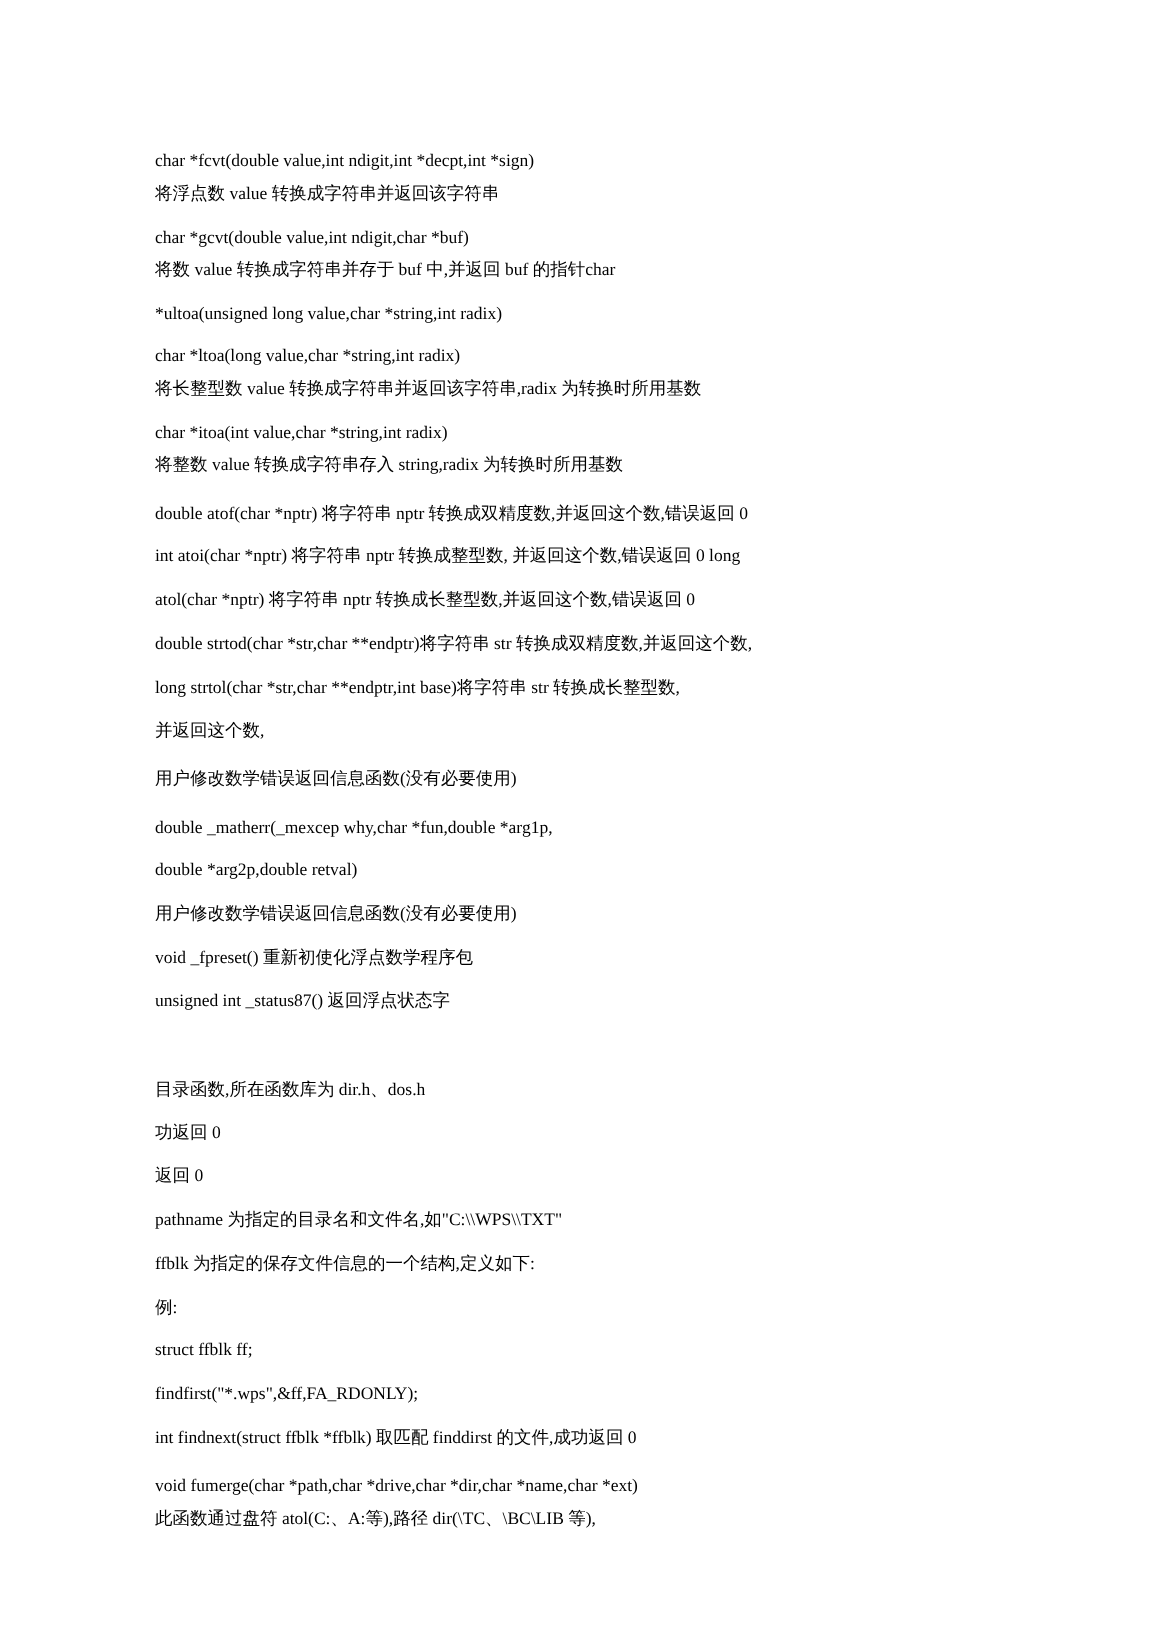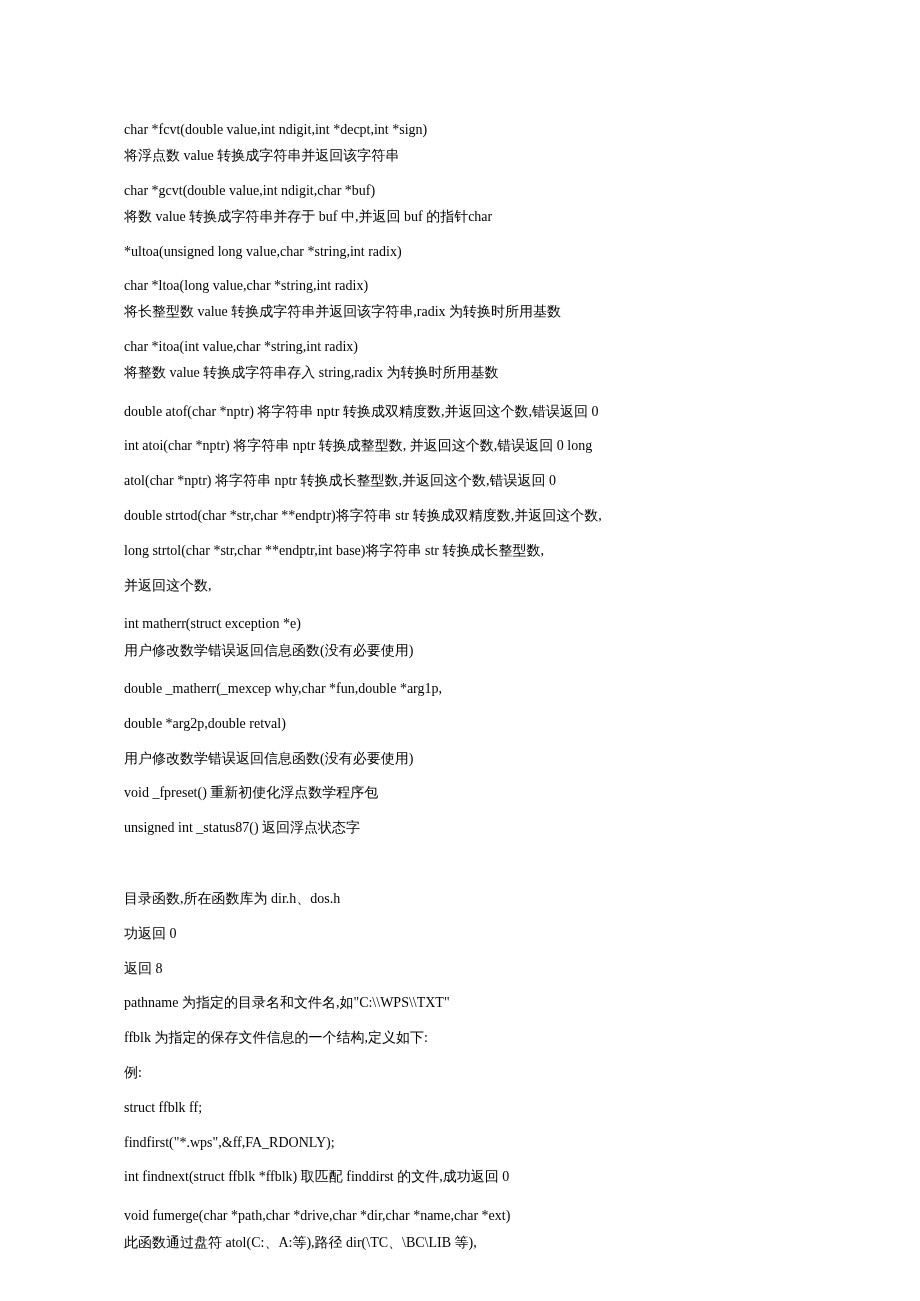--- a/index.html
+++ b/index.html
@@ -59,35 +59,34 @@
     </div>
     <div class="block">
       <p class="line">double atof(char *nptr) 将字符串 nptr 转换成双精度数,并返回这个数,错误返回 0</p>
       <p class="line">int atoi(char *nptr) 将字符串 nptr 转换成整型数, 并返回这个数,错误返回 0 long</p>
       <p class="line">atol(char *nptr) 将字符串 nptr 转换成长整型数,并返回这个数,错误返回 0</p>
       <p class="line">double strtod(char *str,char **endptr)将字符串 str 转换成双精度数,并返回这个数,</p>
       <p class="line">long strtol(char *str,char **endptr,int base)将字符串 str 转换成长整型数,</p>
       <p class="line">并返回这个数,</p>
     </div>
     <div class="block tight">
-      <p class="line">int matherr(struct exception *e)</p>
       <p class="line">用户修改数学错误返回信息函数(没有必要使用)</p>
     </div>
     <div class="block">
       <p class="line">double _matherr(_mexcep why,char *fun,double *arg1p,</p>
       <p class="line">double *arg2p,double retval)</p>
       <p class="line">用户修改数学错误返回信息函数(没有必要使用)</p>
       <p class="line">void _fpreset() 重新初使化浮点数学程序包</p>
       <p class="line">unsigned int _status87() 返回浮点状态字</p>
     </div>
     <div class="spacer"></div>
     <div class="block">
       <p class="line">目录函数,所在函数库为 dir.h、dos.h</p>
       <p class="line">功返回 0</p>
-      <p class="line">返回 8</p>
+      <p class="line">返回 0</p>
       <p class="line">pathname 为指定的目录名和文件名,如"C:\\WPS\\TXT"</p>
       <p class="line">ffblk 为指定的保存文件信息的一个结构,定义如下:</p>
       <p class="line">例:</p>
       <p class="line">struct ffblk ff;</p>
       <p class="line">findfirst("*.wps",&amp;ff,FA_RDONLY);</p>
       <p class="line">int findnext(struct ffblk *ffblk) 取匹配 finddirst 的文件,成功返回 0</p>
     </div>
     <div class="block tight">
       <p class="line">void fumerge(char *path,char *drive,char *dir,char *name,char *ext)</p>
       <p class="line">此函数通过盘符 atol(C:、A:等),路径 dir(\TC、\BC\LIB 等),</p>

